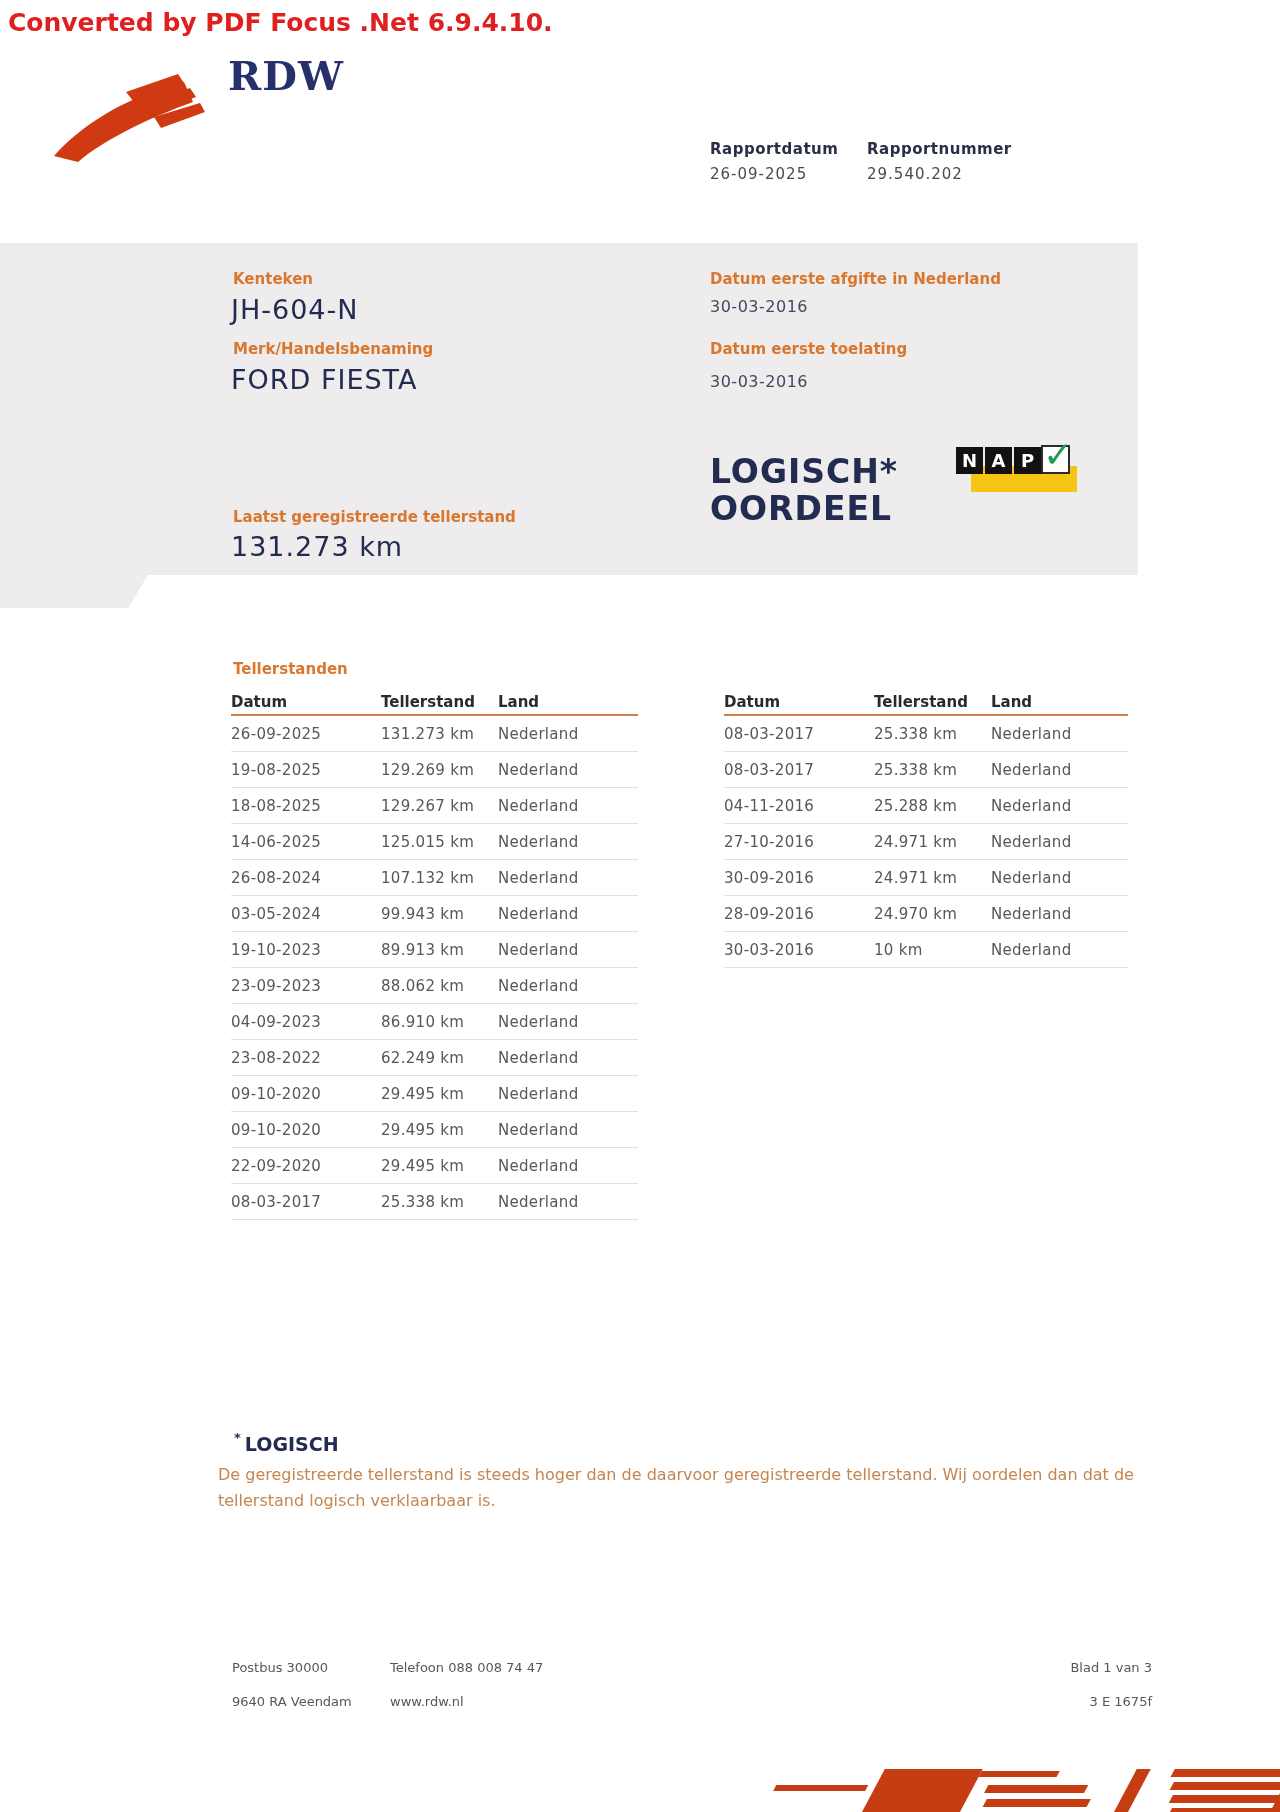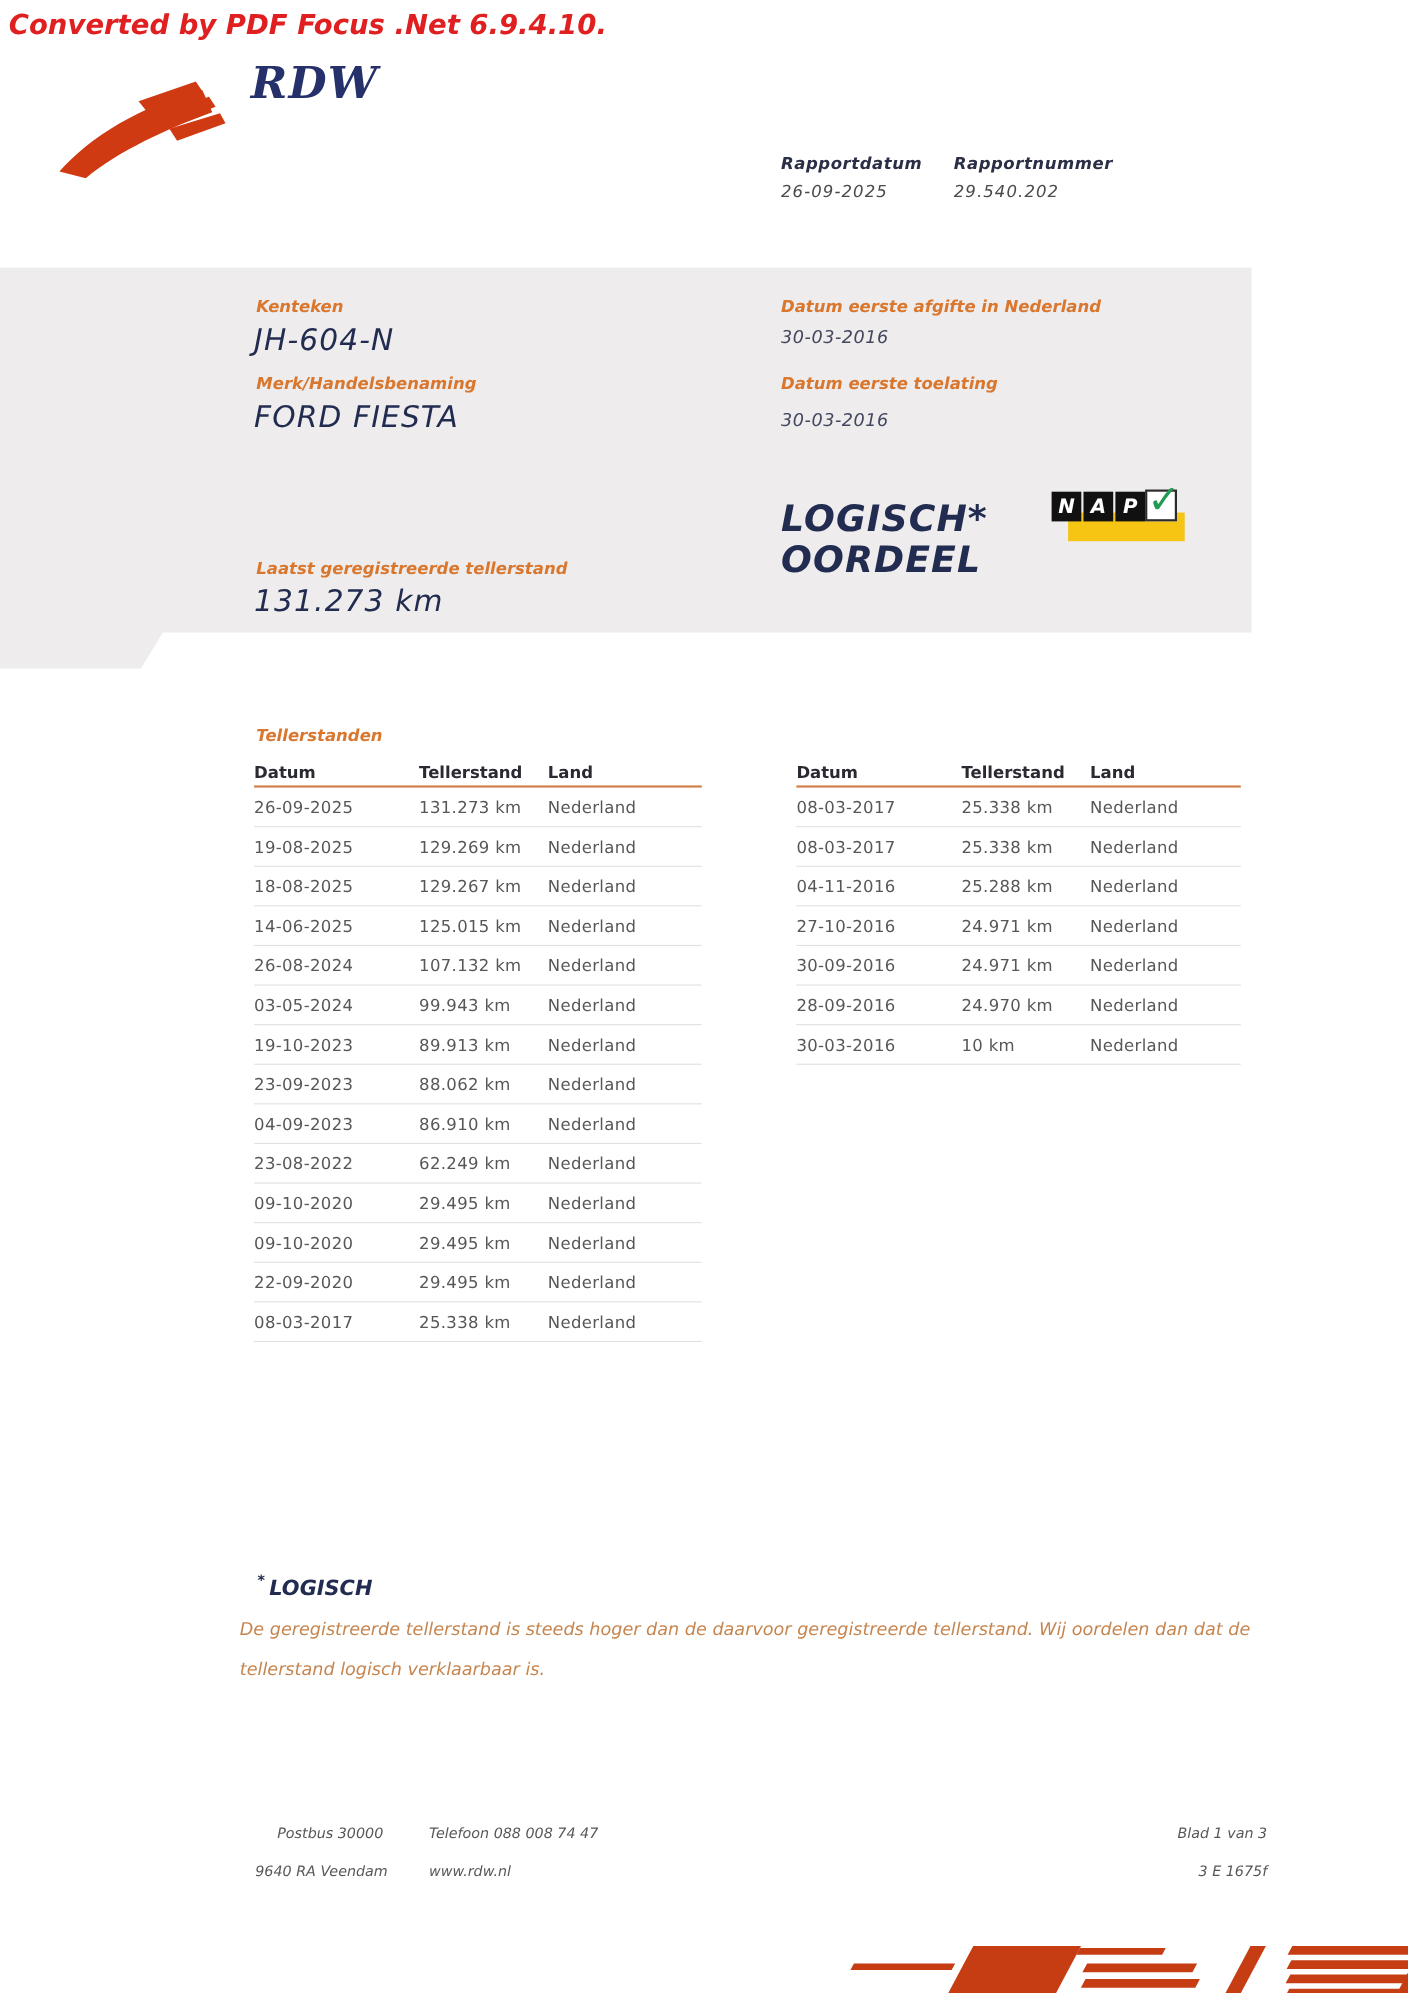--- a/index.html
+++ b/index.html
@@ -1,18 +1,18 @@
 <!DOCTYPE html>
 <html><head>
 <meta charset="utf-8">
 <style>
   html,body{margin:0;padding:0;background:#9a9a9a;}
   #page{position:relative;width:1280px;height:1812px;background:#ffffff;overflow:hidden;
         font-family:"DejaVu Sans",sans-serif;}
-  .abs{position:absolute;font-style:italic;}
+  .abs{position:absolute;}
 
   
   .wm1{left:8px;top:8px;color:#e02020;font-size:25px;font-weight:bold;z-index:30;}
   .wm2{left:14px;top:84px;color:#e02020;font-size:25px;font-style:italic;white-space:nowrap;z-index:30;}
 
   
   .rdw-word{left:228px;top:52px;font-family:"DejaVu Serif",serif;font-weight:bold;
             font-size:40px;color:#26316b;letter-spacing:1px;z-index:5;}
   .flame{left:50px;top:72px;z-index:4;}
   .doc-title{left:708px;top:64px;color:#e0712c;font-size:28px;font-weight:bold;
@@ -43,21 +43,21 @@
   .thead,.trow{display:grid;grid-template-columns:150px 117px 1fr;align-items:center;}
   .thead{height:24px;border-bottom:2px solid #d08048;}
   .thead div{font-size:15px;font-weight:bold;color:#2a2a33;}
   .trow{height:35px;border-bottom:1px solid #e2e0e0;}
   .tcell{font-size:15px;color:#57575a;letter-spacing:.3px;}
   .c1,.c2,.thead .h1,.thead .h2{text-align:left;}
 
   
   .fn-title{color:#222c50;font-size:19px;font-weight:bold;margin-left:16px;}
   .fn-title sup{font-size:13px;position:relative;top:-2px;margin-right:4px;}
-  .fn-body{color:#c5854f;font-size:16px;line-height:37px;width:995px;}
+  .fn-body{color:#c5854f;font-size:16px;line-height:26px;width:995px;}
 
   
   .foot{font-size:13px;color:#57575a;}
   .foot-r{text-align:right;width:110px;}
 
   svg{display:block;}
 </style>
 </head>
 <body>
 
@@ -236,21 +236,21 @@
           <div class="tcell c2">Nederland</div>
         </div>
       </div>
   </div>
 
   <div class="abs fn-title" style="left:218px;top:1432px;">
     <sup>*</sup><span>LOGISCH</span>
   </div>
   <div class="abs fn-body" style="left:218px;top:1462px;">De geregistreerde tellerstand is steeds hoger dan de daarvoor geregistreerde tellerstand. Wij oordelen dan dat de tellerstand logisch verklaarbaar is.</div>
 
-  <div class="abs foot" style="left:232px;top:1660px;margin-left:20px;">Postbus 30000</div>
+  <div class="abs foot" style="left:232px;top:1660px;">Postbus 30000</div>
   <div class="abs foot" style="left:232px;top:1694px;">9640 RA Veendam</div>
   <div class="abs foot" style="left:390px;top:1660px;">Telefoon 088 008 74 47</div>
   <div class="abs foot" style="left:390px;top:1694px;">www.rdw.nl</div>
   <div class="abs foot foot-r" style="left:1042px;top:1660px;">Blad 1 van 3</div>
   <div class="abs foot foot-r" style="left:1042px;top:1694px;">3 E 1675f</div>
 
   <div class="abs" style="left:718px;top:1763px;width:562px;height:49px;overflow:hidden;">
     <svg width="562" height="49" viewBox="0 0 562 49">
       <g fill="#c63d14" transform="translate(30,0) skewX(-28)">
         <rect x="40" y="22" width="92" height="6"></rect>

